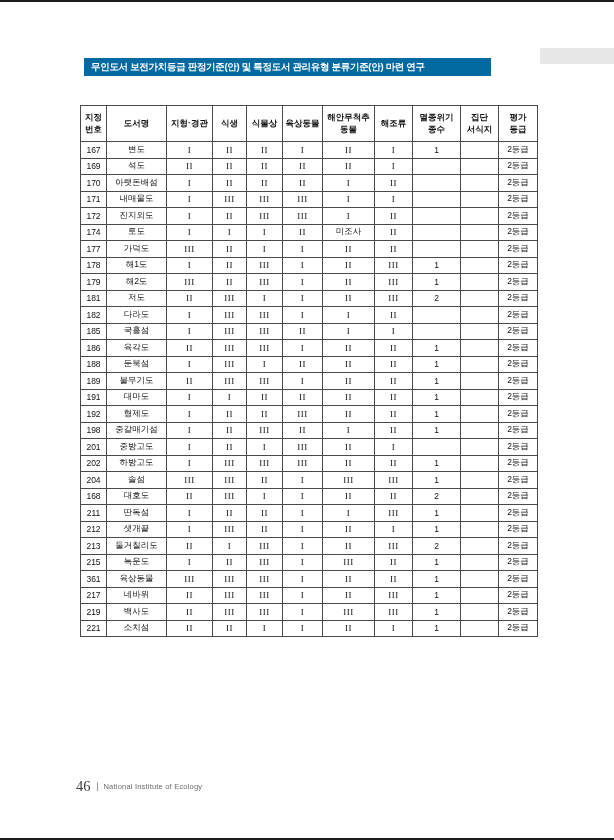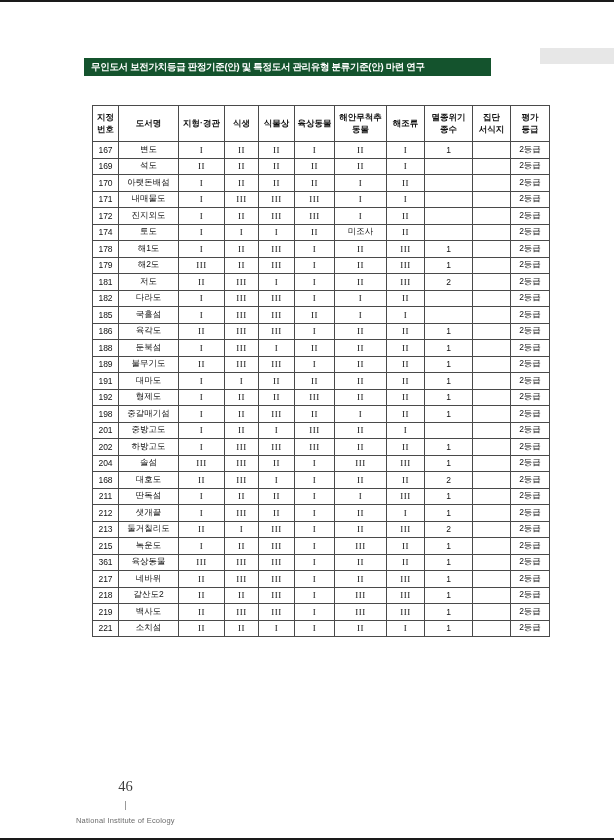--- a/index.html
+++ b/index.html
@@ -18,27 +18,27 @@
     box-sizing:border-box;
   }
   
   .corner-tab{
     position:absolute;top:46px;right:0;width:74px;height:16px;
     background:#e7e7e7;
   }
   
   .title-bar{
     position:absolute;left:84px;top:56px;width:400px;height:18px;
-    background:#14532d;color:#ffffff;
+    background:#0369a1;color:#ffffff;
     font-size:9.5px;font-weight:bold;line-height:18px;
     padding-left:7px;letter-spacing:-0.3px;
     white-space:nowrap;overflow:hidden;
   }
   
-  .table-wrap{position:absolute;left:92px;top:103px;width:457px;}
+  .table-wrap{position:absolute;left:80px;top:103px;width:457px;}
   table{
     border-collapse:collapse;width:100%;table-layout:fixed;
     border:1.5px solid #222;
   }
   th,td{
     border:1px solid #4a4a4a;
     text-align:center;vertical-align:middle;
     overflow:hidden;white-space:nowrap;
   }
   th{
@@ -49,21 +49,21 @@
   td{
     font-size:8.5px;height:15.5px;padding:0 1px;color:#111;
   }
   td.roman{
     font-family:"Liberation Serif","DejaVu Serif",serif;
     font-size:9px;letter-spacing:0.5px;
   }
   
   .footer{
     position:absolute;left:76px;top:776px;
-    display:flex;align-items:center;gap:6px;flex-direction:column;
+    display:flex;align-items:center;gap:6px;
   }
   .footer .pageno{
     font-size:14.5px;color:#3c3c3c;
     font-family:"Liberation Serif","DejaVu Serif",serif;
   }
   .footer .sep{
     width:1px;height:9px;background:#9a9a9a;display:inline-block;
   }
   .footer .inst{
     font-size:7.5px;color:#6b6b6b;letter-spacing:0.2px;
@@ -186,20 +186,33 @@
             <td class="roman">I</td>
             <td class="roman">I</td>
             <td class="roman">II</td>
             <td>미조사</td>
             <td class="roman">II</td>
             <td></td>
             <td></td>
             <td>2등급</td>
           </tr>
           <tr>
+            <td>177</td>
+            <td>가덕도</td>
+            <td class="roman">III</td>
+            <td class="roman">II</td>
+            <td class="roman">I</td>
+            <td class="roman">I</td>
+            <td class="roman">II</td>
+            <td class="roman">II</td>
+            <td></td>
+            <td></td>
+            <td>2등급</td>
+          </tr>
+          <tr>
             <td>178</td>
             <td>해1도</td>
             <td class="roman">I</td>
             <td class="roman">II</td>
             <td class="roman">III</td>
             <td class="roman">I</td>
             <td class="roman">II</td>
             <td class="roman">III</td>
             <td>1</td>
             <td></td>
@@ -453,33 +466,20 @@
             <td>2등급</td>
           </tr>
           <tr>
             <td>217</td>
             <td>네바위</td>
             <td class="roman">II</td>
             <td class="roman">III</td>
             <td class="roman">III</td>
             <td class="roman">I</td>
             <td class="roman">II</td>
-            <td class="roman">III</td>
-            <td>1</td>
-            <td></td>
-            <td>2등급</td>
-          </tr>
-          <tr>
-            <td>218</td>
-            <td>갈산도2</td>
-            <td class="roman">II</td>
-            <td class="roman">II</td>
-            <td class="roman">III</td>
-            <td class="roman">I</td>
-            <td class="roman">III</td>
             <td class="roman">III</td>
             <td>1</td>
             <td></td>
             <td>2등급</td>
           </tr>
           <tr>
             <td>219</td>
             <td>백사도</td>
             <td class="roman">II</td>
             <td class="roman">III</td>

